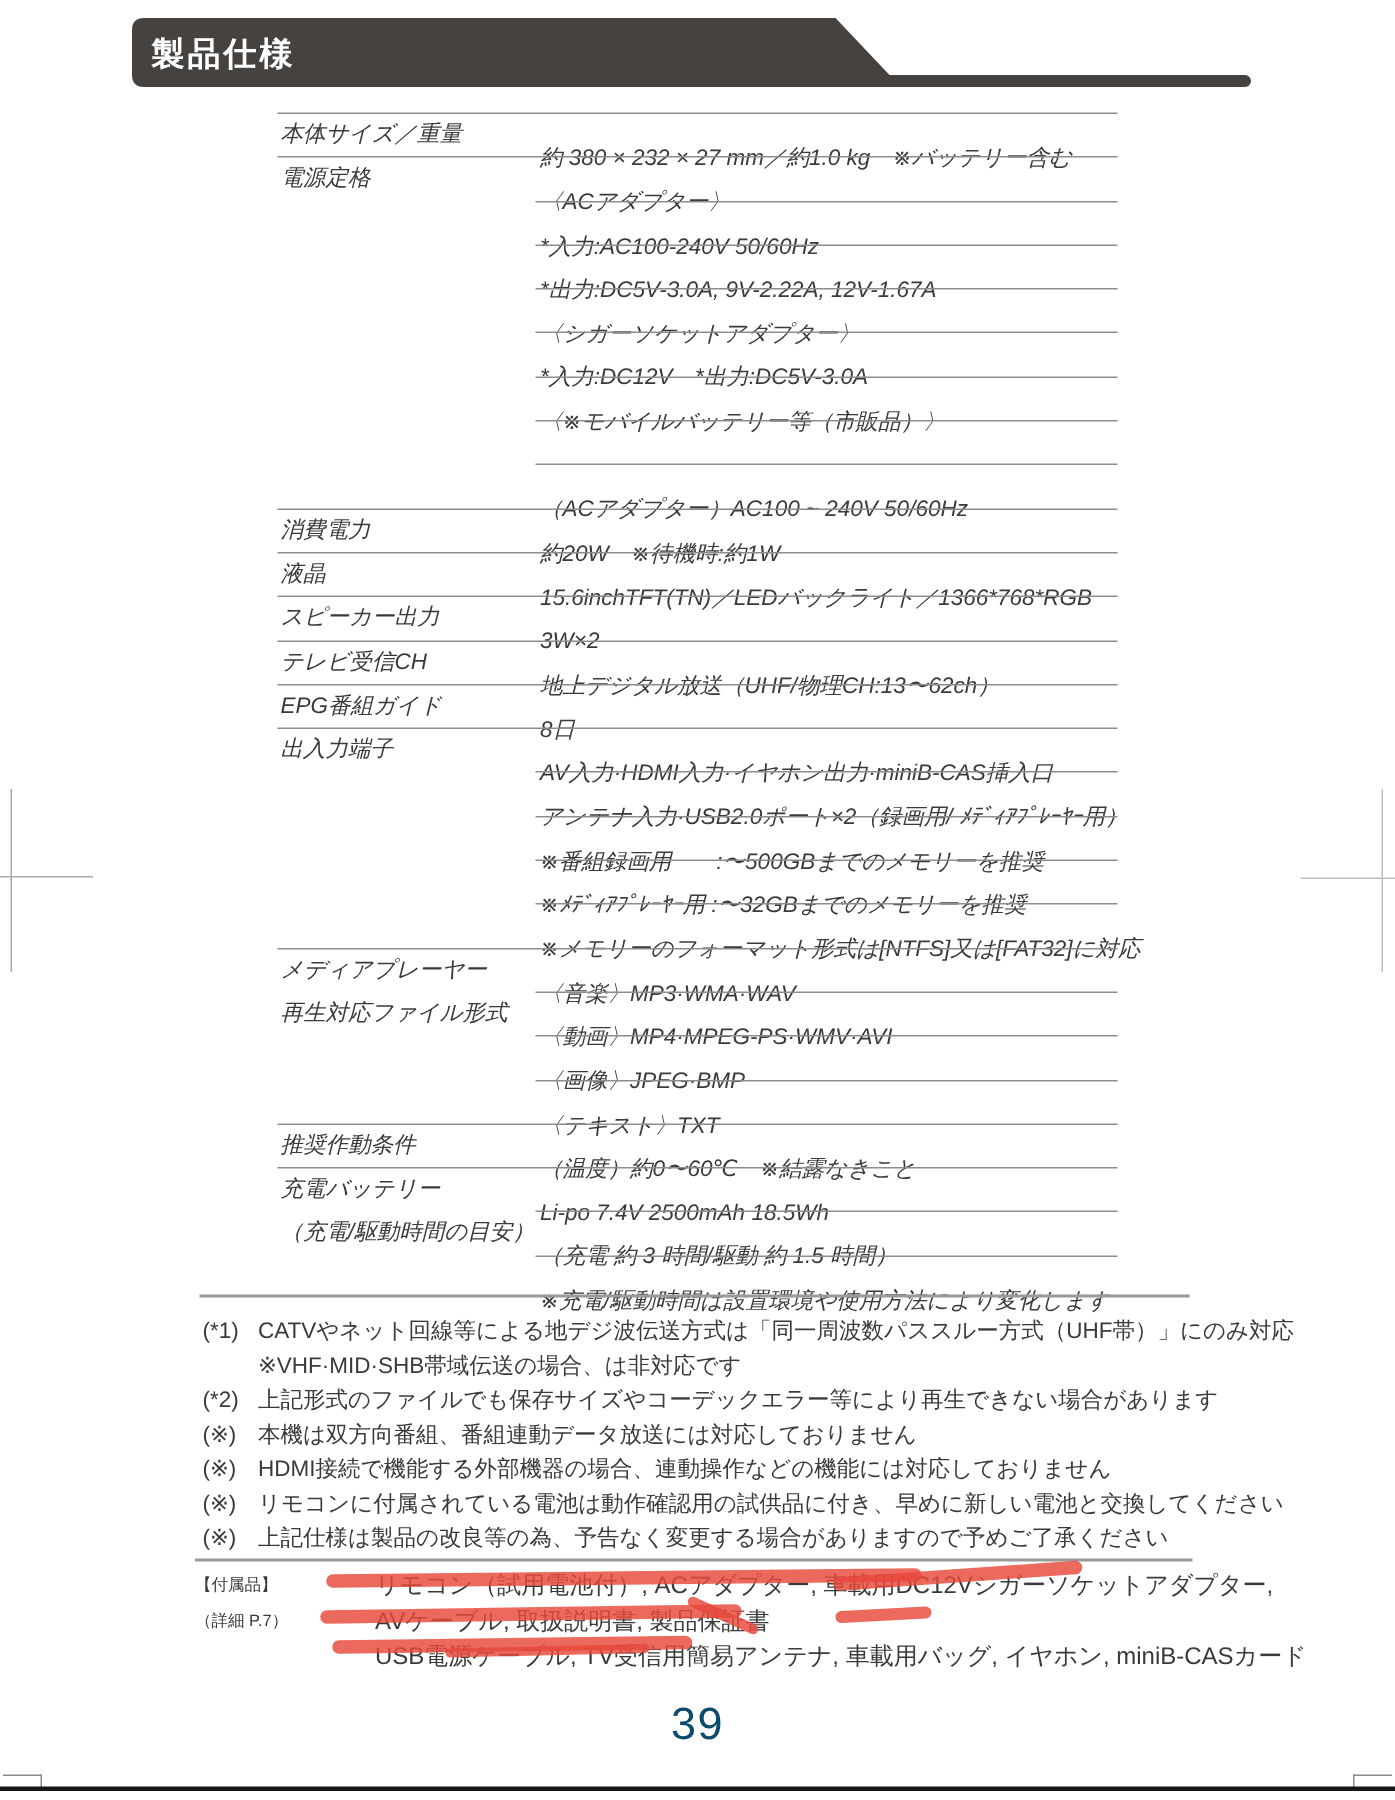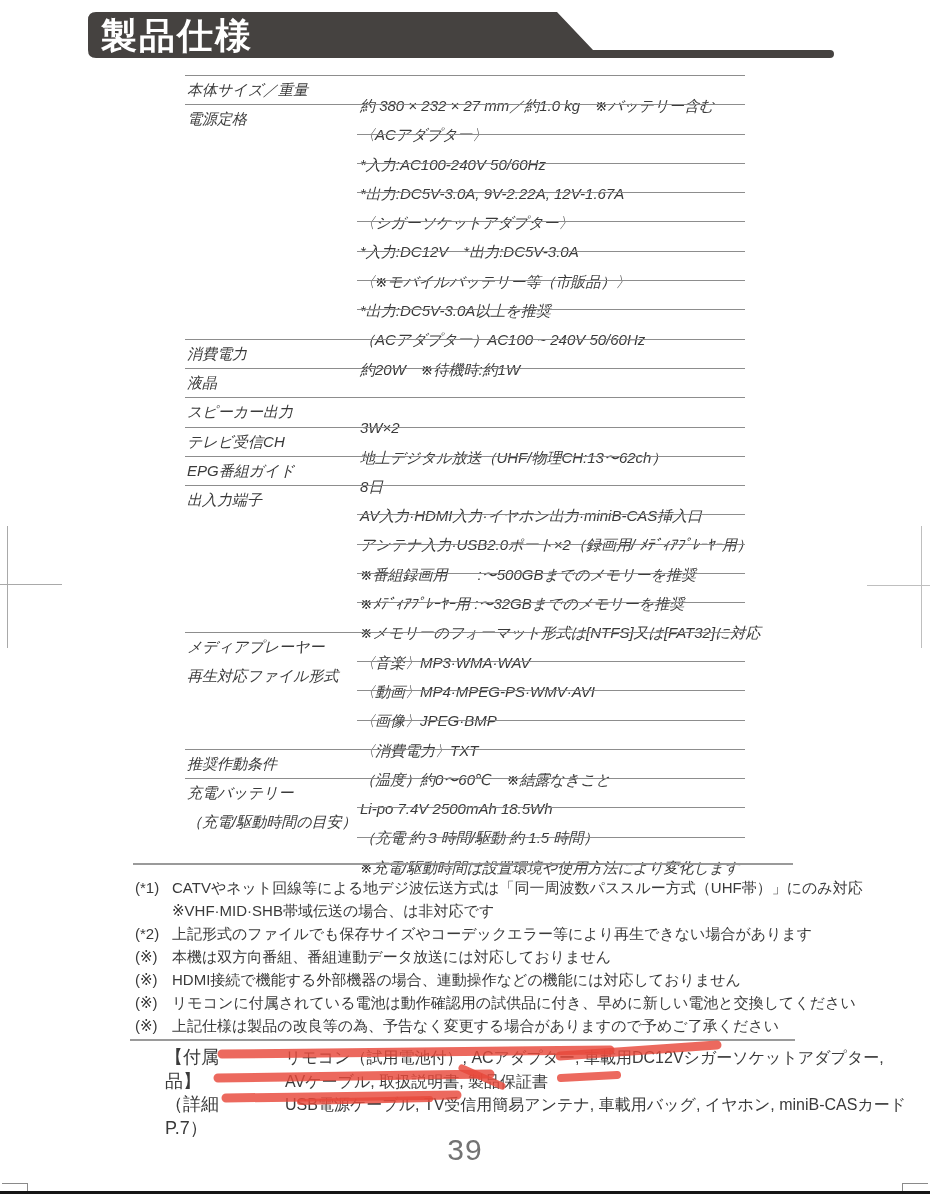--- a/index.html
+++ b/index.html
@@ -3,21 +3,21 @@
 <meta charset="utf-8">
 <style>
   html,body{margin:0;padding:0;background:#fff;}
   .page{position:relative;width:930px;height:1200px;background:#fff;overflow:hidden;
         font-family:"Liberation Sans","DejaVu Sans",sans-serif;color:#3a3a3a;}
 
   
   .banner{position:absolute;left:88px;top:12px;width:750px;height:46px;}
   .banner svg{position:absolute;left:0;top:0;}
   .banner .title{position:absolute;left:13px;top:0;height:46px;line-height:47px;
-                 font-size:36px;font-weight:bold;color:#fff;letter-spacing:2px;text-align:right;}
+                 font-size:22px;font-weight:bold;color:#fff;letter-spacing:2px;text-align:right;}
 
   
   .spec-table{position:absolute;left:185px;top:75px;width:560px;}
   .trow{position:relative;height:29.3px;font-style:italic;}
   .rline{position:absolute;top:0;right:0;height:1px;background:#8d8d8d;}
   .rline.full{left:0;}
   .rline.partial{left:172px;}
   .tlabel{position:absolute;left:2px;top:0;line-height:29.3px;font-size:15px;white-space:nowrap;}
   .tvalue{position:absolute;left:175px;top:16px;line-height:29.3px;font-size:15px;white-space:nowrap;}
 
@@ -26,28 +26,28 @@
   .divider.two{left:130px;top:1039px;width:665px;}
 
   
   .footnotes{position:absolute;left:135px;top:876px;width:680px;}
   .fnote{display:flex;line-height:23px;font-size:15px;}
   .fnote .mk{width:37px;flex:none;white-space:nowrap;}
   .fnote .tx{white-space:nowrap;}
 
   
   .accessories{position:absolute;left:130px;top:1046px;width:680px;display:flex;}
-  .acc-labels{width:88px;flex:none;font-size:18px;line-height:23.5px;margin-left:35px;}
+  .acc-labels{width:88px;flex:none;font-size:11px;line-height:23.5px;}
   .acc-lines{font-size:16px;line-height:23.5px;margin-left:32px;}
   .acc-line{white-space:nowrap;}
 
   .strokes{position:absolute;left:0;top:0;pointer-events:none;}
 
   .page-number{position:absolute;left:0;top:1133px;width:930px;text-align:center;
-               font-size:30px;color:#737373;letter-spacing:1px;}
+               font-size:30px;color:#0c4a6e;letter-spacing:1px;}
 
   
   .mark{position:absolute;background:#a9a9a9;}
   .bottom-rule{position:absolute;left:0;top:1191px;width:930px;height:3px;background:#161616;}
 </style>
 </head>
 <body>
 
 <div class="page">
 
@@ -84,34 +84,34 @@
       <div class="trow">
         <div class="rline partial"></div>
         <div class="tvalue">*入力:DC12V　*出力:DC5V-3.0A</div>
       </div>
       <div class="trow">
         <div class="rline partial"></div>
         <div class="tvalue">〈※モバイルバッテリー等（市販品）〉</div>
       </div>
       <div class="trow">
         <div class="rline partial"></div>
-        <div class="tvalue">*出力:DC5V-3.0A以上を推奨</div>
       </div>
       <div class="trow">
         <div class="rline partial"></div>
         <div class="tvalue">（ACアダプター）AC100 ~ 240V 50/60Hz</div>
       </div>
       <div class="trow">
         <div class="rline full"></div>
         <div class="tlabel">消費電力</div>
         <div class="tvalue">約20W　※待機時:約1W</div>
       </div>
       <div class="trow">
         <div class="rline full"></div>
         <div class="tlabel">液晶</div>
+        <div class="tvalue">15.6inchTFT(TN)／LEDバックライト／1366*768*RGB</div>
       </div>
       <div class="trow">
         <div class="rline full"></div>
         <div class="tlabel">スピーカー出力</div>
         <div class="tvalue">3W×2</div>
       </div>
       <div class="trow">
         <div class="rline full"></div>
         <div class="tlabel">テレビ受信CH</div>
         <div class="tvalue">地上デジタル放送（UHF/物理CH:13〜62ch）</div>
@@ -151,21 +151,21 @@
         <div class="rline partial"></div>
         <div class="tlabel">再生対応ファイル形式</div>
         <div class="tvalue">〈動画〉MP4·MPEG-PS·WMV·AVI</div>
       </div>
       <div class="trow">
         <div class="rline partial"></div>
         <div class="tvalue">〈画像〉JPEG·BMP</div>
       </div>
       <div class="trow">
         <div class="rline partial"></div>
-        <div class="tvalue">〈消費電力〉TXT</div>
+        <div class="tvalue">〈テキスト〉TXT</div>
       </div>
       <div class="trow">
         <div class="rline full"></div>
         <div class="tlabel">推奨作動条件</div>
         <div class="tvalue">（温度）約0〜60℃　※結露なきこと</div>
       </div>
       <div class="trow">
         <div class="rline full"></div>
         <div class="tlabel">充電バッテリー</div>
         <div class="tvalue">Li-po 7.4V 2500mAh 18.5Wh</div>

